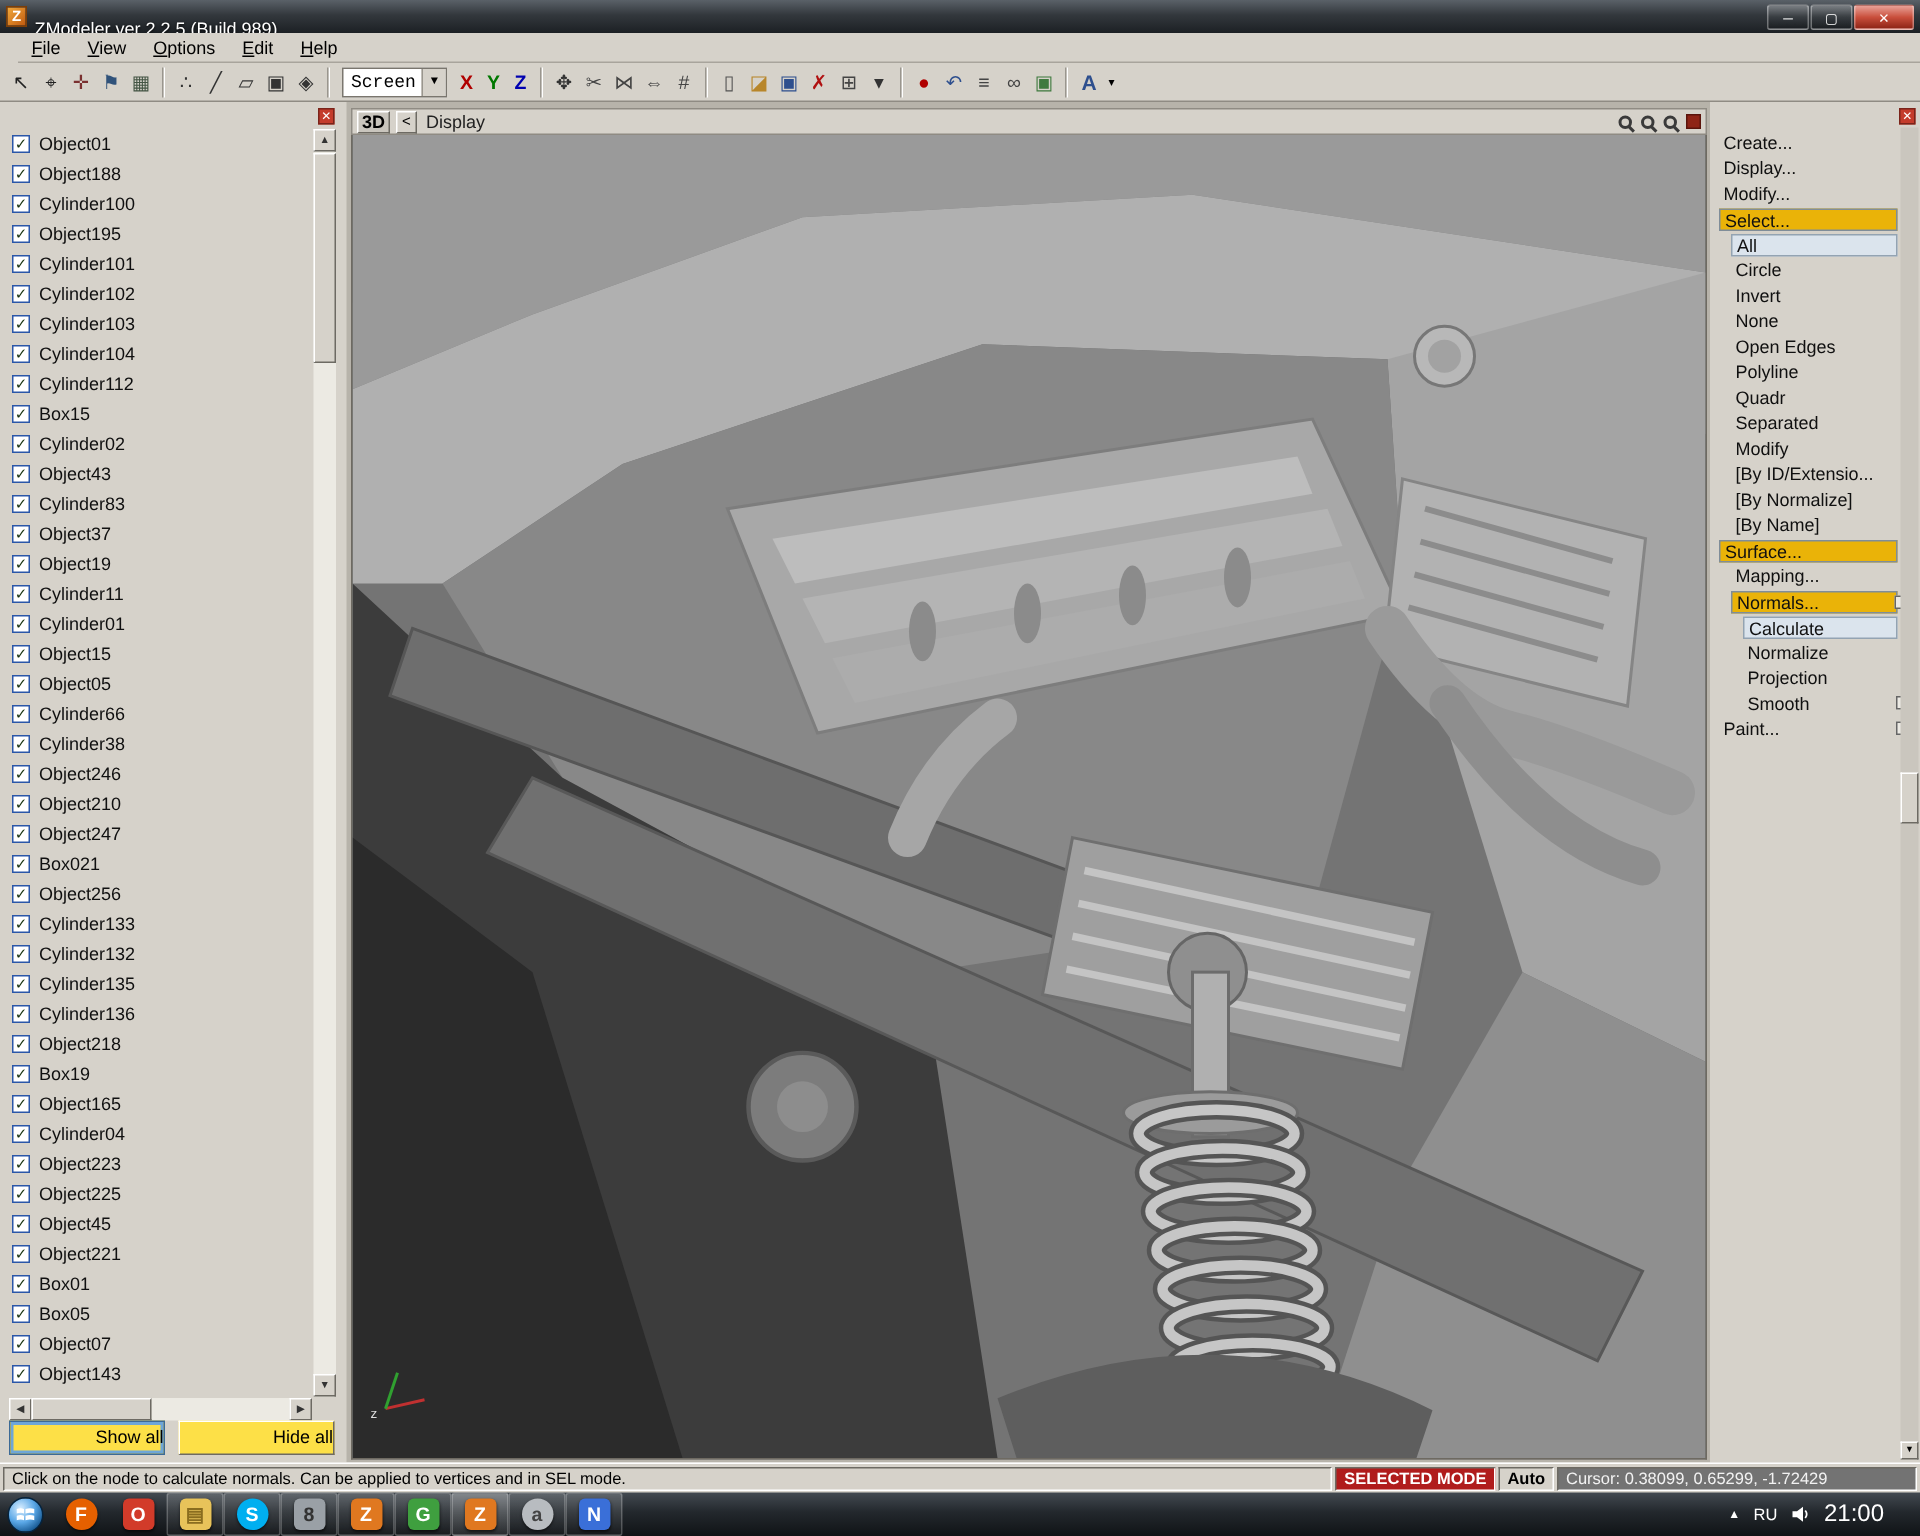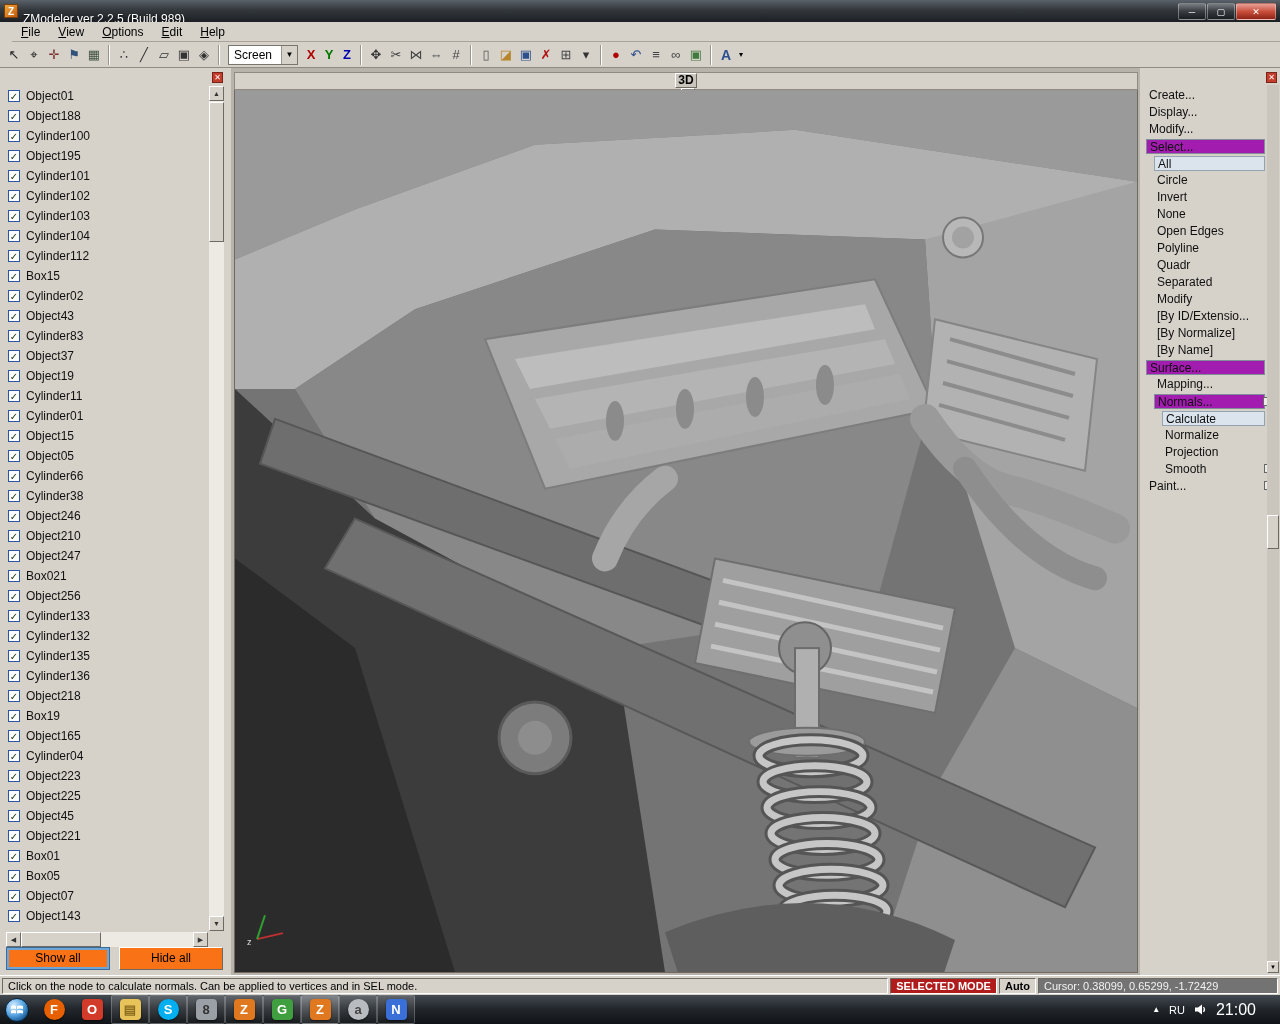--- a/index.html
+++ b/index.html
@@ -27,21 +27,21 @@
 
   
   .toolbar { position:absolute; top:42px; left:0; right:0; height:26px; background:#d6d2ca;
     border-bottom:1px solid #8f8b83; display:flex; align-items:center; padding-left:4px; }
   .tbgroup { display:flex; align-items:center; }
   .tbi { width:20px; height:20px; display:flex; align-items:center; justify-content:center;
     font-size:13px; }
   .tbi.axis { font-weight:bold; font-size:13px; width:18px; }
   .tbsep { width:2px; height:20px; border-left:1px solid #9a968e; border-right:1px solid #fff; margin:0 4px; }
   .combo { width:70px; height:20px; background:#fff; border:1px solid #7a766e; display:flex;
-    align-items:center; padding-left:5px; margin:0 4px; }
+    align-items:center; padding-left:5px; margin:0 4px;font-family:Liberation Mono, monospace; }
   .combo-arrow { margin-left:auto; width:16px; height:18px; background:#d6d2ca;
     border-left:1px solid #9a968e; text-align:center; font-size:8px; line-height:18px; }
   .font-a { font-weight:bold; font-size:14px; }
   .dd { font-size:8px; width:10px; }
 
   
   .leftpanel { position:absolute; top:68px; bottom:49px; left:0; width:231px; background:#d6d2ca; }
   .redx { width:11px; height:11px; background:#c43c2c; border:1px solid #7a241a; color:#fff;
     font-size:8px; line-height:9px; text-align:center; }
   .lp-close { position:absolute; top:4px; right:8px; }
@@ -53,48 +53,48 @@
   .vscroll { position:absolute; top:18px; right:7px; width:15px; bottom:44px; background:#eceae3; }
   .hscroll { position:absolute; left:6px; right:23px; bottom:28px; height:15px; background:#eceae3; display:flex; }
   .sbtn { width:15px; height:15px; background:#d6d2ca; border:1px solid; border-color:#fff #6d6a63 #6d6a63 #fff;
     font-size:7px; text-align:center; line-height:13px; color:#333; flex:0 0 auto; }
   .vscroll .sbtn.up { position:absolute; top:0; left:0; }
   .vscroll .sbtn.down { position:absolute; bottom:0; left:0; }
   .vthumb { position:absolute; top:16px; left:0; width:15px; height:140px; background:#d6d2ca;
     border:1px solid; border-color:#fff #6d6a63 #6d6a63 #fff; }
   .hthumb { width:80px; height:15px; background:#d6d2ca; border:1px solid; border-color:#fff #6d6a63 #6d6a63 #fff; }
   .lp-buttons { position:absolute; bottom:5px; left:6px; right:8px; height:23px; display:flex; gap:9px; }
-  .btn { flex:1; background:#f97316; border:1px solid; border-color:#fff #6d6a63 #6d6a63 #fff;
-    text-align:center; line-height:21px; color:#000; }
+  .btn { flex:1; background:#fde047; border:1px solid; border-color:#fff #6d6a63 #6d6a63 #fff;
+    text-align:right; line-height:21px; color:#000; }
   .btn.default { box-shadow:inset 0 0 0 2px #6ea6d8; border-color:#3c6a96; }
 
   
   .main { position:absolute; top:68px; bottom:49px; left:231px; right:140px; background:#b7b3aa;
     padding:4px 2px 2px 3px; display:flex; flex-direction:column; }
-  .vp-header { height:18px; background:#d6d2ca; border:1px solid #8f8b83; display:flex; align-items:center; padding:0 3px;flex-direction:column; }
+  .vp-header { height:18px; background:#d6d2ca; border:1px solid #8f8b83; display:flex; align-items:center; padding:0 3px; }
   .vp3d { font-weight:bold; font-size:12px; width:22px; text-align:center; background:#c9c5bd;
     border:1px solid; border-color:#fff #6d6a63 #6d6a63 #fff; height:15px; line-height:13px; }
   .vp-back { width:14px; height:15px; text-align:center; line-height:13px; margin-left:4px;
     border:1px solid; border-color:#fff #6d6a63 #6d6a63 #fff; font-size:10px; }
   .vp-crumb { margin-left:6px; color:#222; }
   .vp-right { margin-left:auto; display:flex; align-items:center; gap:6px; }
   .mag { width:9px; height:9px; border:2px solid #3a3a3a; border-radius:50%; position:relative; }
   .mag::after { content:""; position:absolute; width:5px; height:2px; background:#3a3a3a;
     transform:rotate(45deg); right:-4px; bottom:-3px; }
   .vp-red { width:10px; height:10px; background:#8e2416; border:1px solid #5a140c; }
   .vp-canvas { flex:1; position:relative; border:1px solid #6e6a62; border-top:none; overflow:hidden; background:#767676; }
   .vp-canvas svg { position:absolute; inset:0; width:100%; height:100%; }
 
   
   .rightpanel { position:absolute; top:68px; bottom:49px; right:0; width:140px; background:#d6d2ca; }
   .rp-close { position:absolute; top:4px; right:3px; }
   .right-menu { position:absolute; top:18px; left:0; right:13px; bottom:0; }
   .rp-item { height:15px; line-height:14px; margin:2px 2px 2px 6px; padding:0 3px; position:relative; color:#101010; }
   .ind1 { margin-left:14px; } .ind2 { margin-left:22px; }
-  .boxed { background:#a21caf; border:1px solid #7f8d99; }
+  .boxed { background:#eab308; border:1px solid #7f8d99; }
   .highlight { background:#dbe4ed; border:1px solid #93a3b2; }
   .rp-box { position:absolute; right:-8px; top:2px; width:9px; height:9px; border:1px solid #666; background:#eceae4; }
   .rp-scroll { position:absolute; top:17px; right:1px; width:12px; bottom:2px; background:#cac6be; }
   .rp-thumb { position:absolute; top:430px; left:0; width:12px; height:34px; background:#d6d2ca;
     border:1px solid; border-color:#fff #6d6a63 #6d6a63 #fff; }
   .rp-down { position:absolute; bottom:0; left:0; width:12px; height:12px; background:#d6d2ca;
     border:1px solid; border-color:#fff #6d6a63 #6d6a63 #fff; font-size:6px; text-align:center; line-height:10px; }
 
   
   .statusbar { position:absolute; bottom:29px; height:20px; left:0; right:0; background:#d6d2ca;

